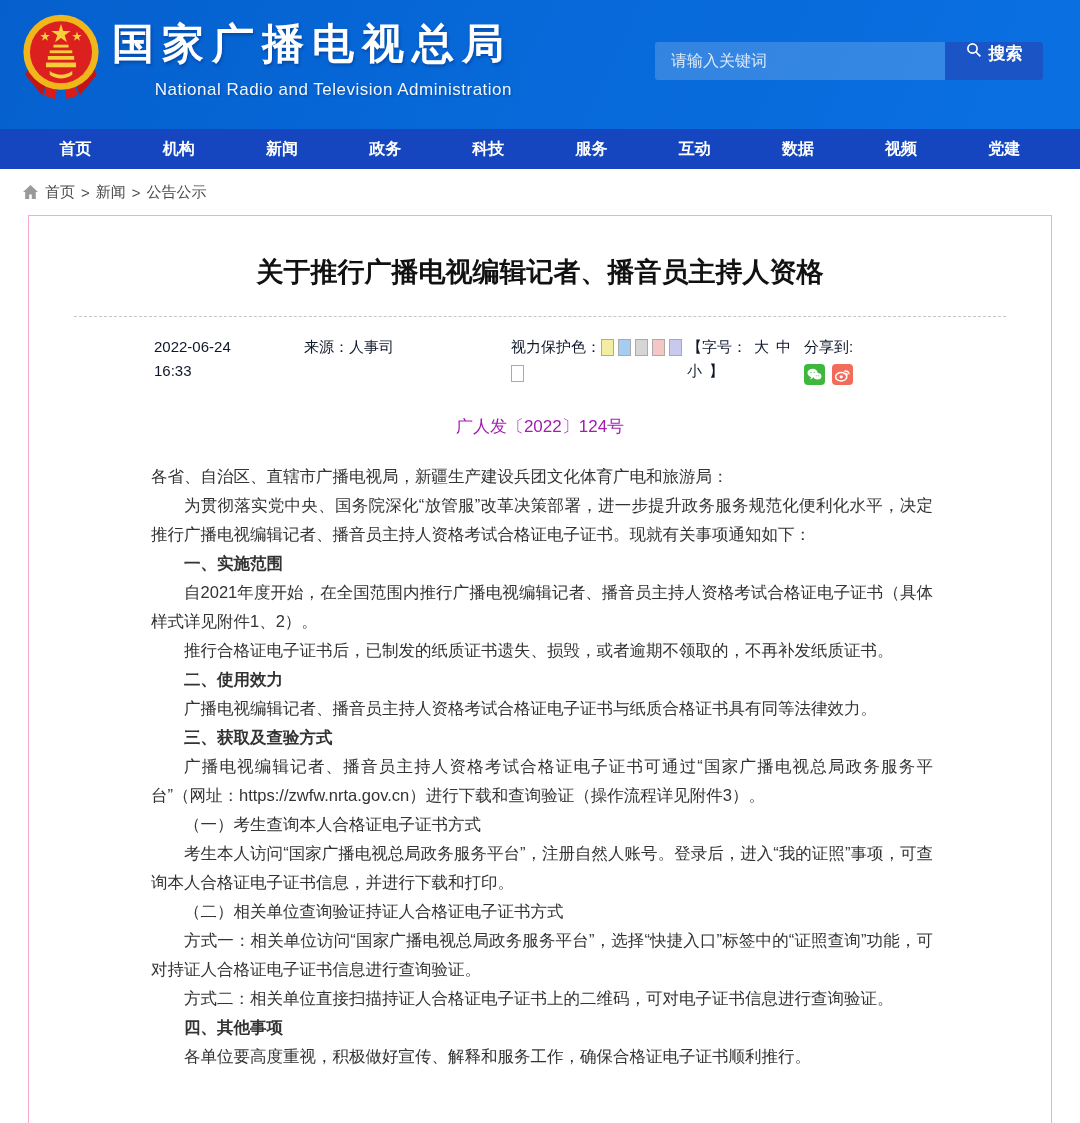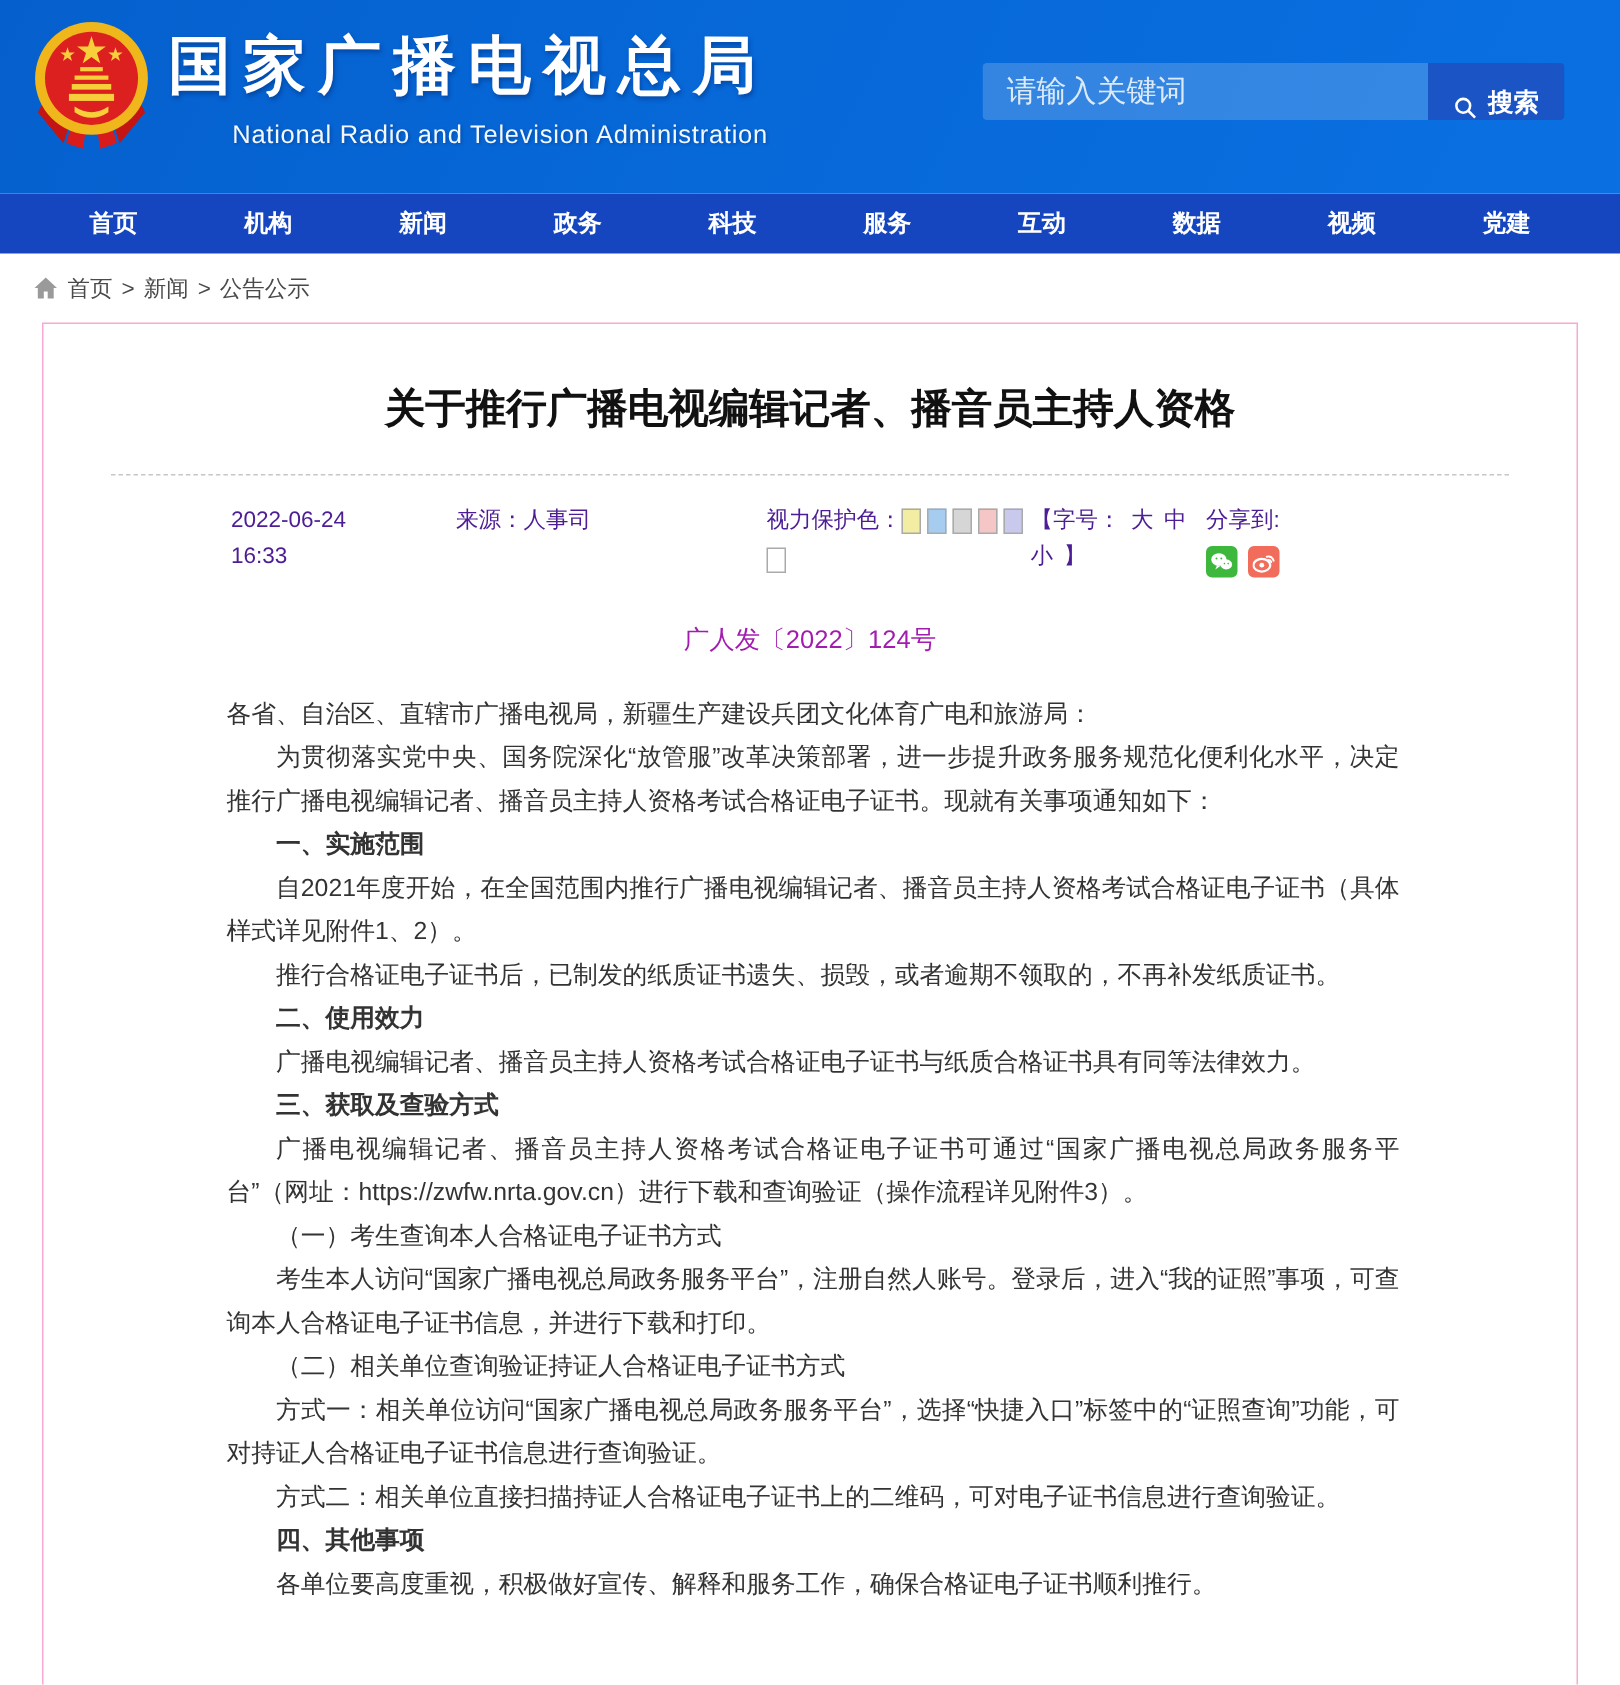--- a/index.html
+++ b/index.html
@@ -11,24 +11,24 @@
     background:linear-gradient(115deg,#0560cd 0%,#0768d8 45%,#0a70e2 100%); }
   .emblem { position:absolute; left:14px; top:7px; width:94px; height:98px; }
   .site-title-block { position:absolute; left:112px; top:16px; color:#fff;text-align:right; }
   .site-title { font-size:42px; font-weight:700; letter-spacing:8px; color:#fff;
     text-shadow:1px 2px 3px rgba(0,40,110,.45); }
   .site-subtitle { font-size:17px; margin-top:8px; letter-spacing:.5px; color:#f2f8ff;
     text-shadow:1px 1px 2px rgba(0,40,110,.4); }
   .search-bar { position:absolute; right:37px; top:42px; width:388px; height:38px;
     display:flex; border-radius:3px; overflow:hidden; }
   .search-input { flex:1; border:none; outline:none; background:rgba(255,255,255,.18);
-    color:#fff; font-size:20px; padding:0 16px; }
+    color:#fff; font-size:16px; padding:0 16px; }
   .search-input::placeholder { color:#dceaf8; }
   .search-btn { width:98px; border:none; background:#1b54c4; color:#fff; font-size:17px;
-    font-weight:700; display:flex; align-items:flex-end; justify-content:center; gap:7px;
+    font-weight:700; display:flex; align-items:flex-start; justify-content:center; gap:7px;
     cursor:pointer; }
 
   
   .nav { height:40px; background:#1546bf; display:flex; align-items:center;
     justify-content:space-around; padding:0 24px; }
   .nav-item { color:#fff; font-size:16px; font-weight:700; cursor:pointer; }
 
   
   .breadcrumb { height:46px; display:flex; align-items:center; padding-left:22px;
     font-size:15px; color:#4a4a4a; gap:6px; }
@@ -37,21 +37,21 @@
 
   
   .content-box { margin:0 28px; border:1px solid #f9a8d4; background:#fff;
     height:1008px; padding-top:30px; }
   .article-title { text-align:center; font-size:27px; font-weight:700; color:#111;
     line-height:52px; }
   .dashed-divider { border-top:1px dashed #c6c6c6; margin:18px 45px 0 45px; }
 
   
   .meta-row { display:flex; align-items:flex-start; margin-top:18px; padding-left:125px;
-    font-size:15px; color:#4c1d95; line-height:24px; }
+    font-size:15px; color:#0f172a; line-height:24px; }
   .meta-date { width:80px; }
   .meta-source { width:150px; margin-left:70px; }
   .meta-eye { width:176px; margin-left:57px; display:flex; flex-wrap:wrap;
     align-items:center; row-gap:6px; }
   .swatch { display:inline-block; width:13px; height:17px; border:1px solid #aaa;
     margin-right:4px; cursor:pointer; }
   .meta-font { width:112px; display:flex; flex-wrap:wrap; column-gap:7px; }
   .meta-font .opt { cursor:pointer; }
   .meta-share { width:90px; margin-left:5px; }
   .share-icons { display:flex; gap:7px; margin-top:5px; }

